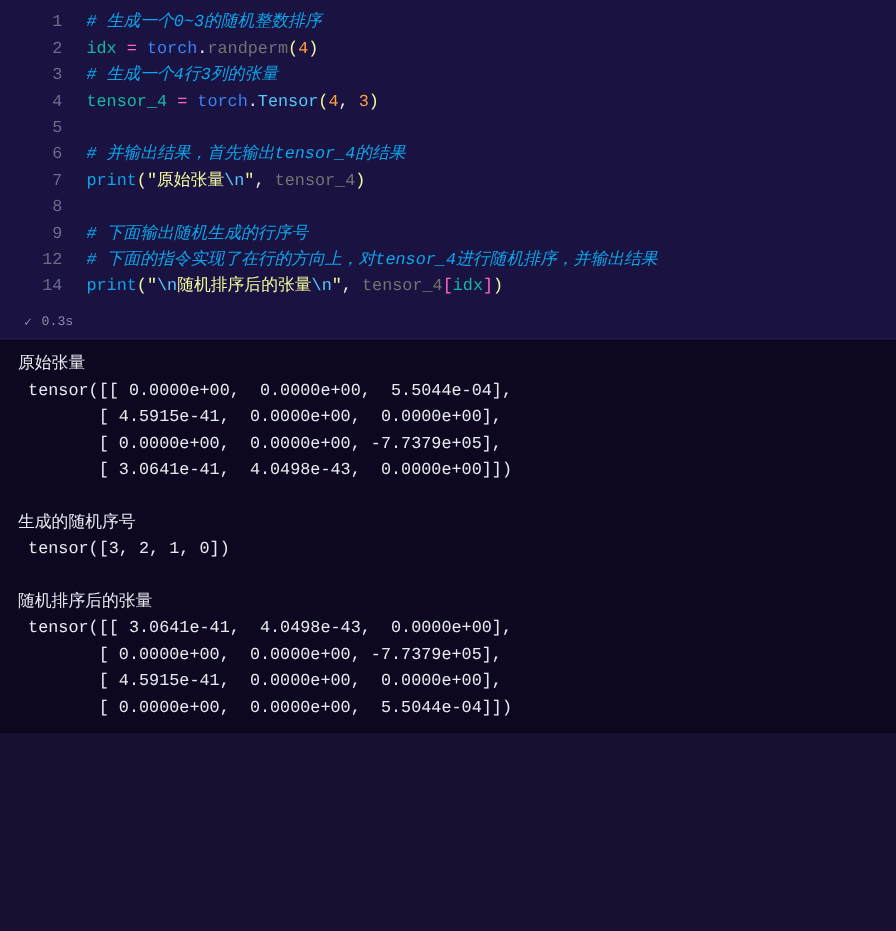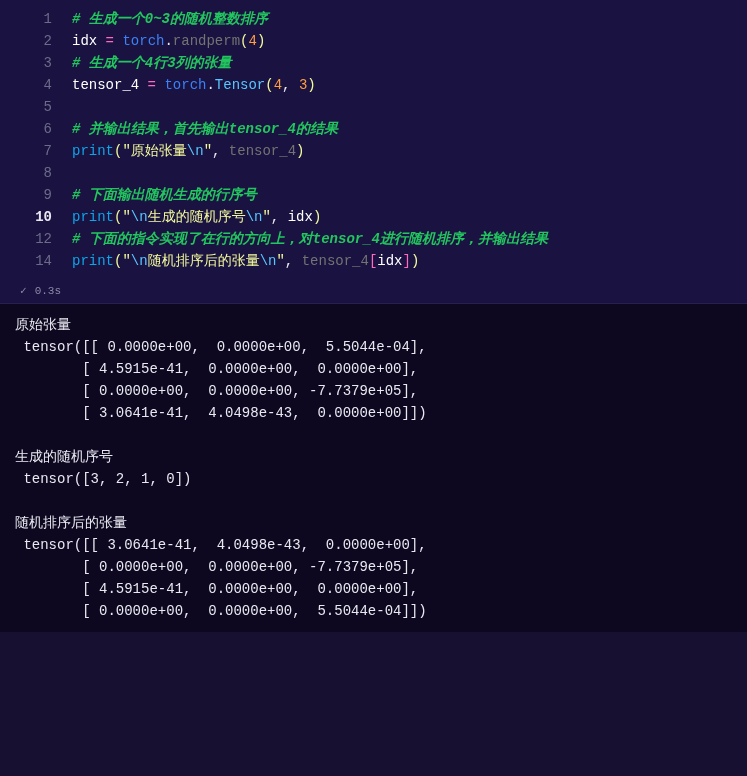--- a/index.html
+++ b/index.html
@@ -29,22 +29,22 @@
     user-select: none;
     flex-shrink: 0;
   }
   .line-number.active {
     color: #e8e8f0;
     font-weight: bold;
   }
   .code-content {
     flex: 1;
   }
-  .comment { color: #22c55e; font-style: italic; font-weight: bold; }
-  .identifier { color: #ffffff; }
+  .comment { color: #0ea5e9; font-style: italic; }
+  .identifier { color: #14b8a6; }
   .operator { color: #ff6ac1; }
   .module { color: #3b82f6; }
   .function { color: #737373; }
   .class { color: #57c7ff; text-align: center; }
   .builtin { color: #0ea5e9; }
   .number { color: #ff9f43; }
   .string { color: #f3f99d; }
   .bracket { color: #f3f99d; }
   .bracket2 { color: #ff6ac1; }
   .escape { color: #57c7ff; }
@@ -106,24 +106,20 @@
   </div>
   <div class="code-line">
     <span class="line-number">8</span>
     <span class="code-content"></span>
   </div>
   <div class="code-line">
     <span class="line-number">9</span>
     <span class="code-content"><span class="comment"># 下面输出随机生成的行序号</span></span>
   </div>
   <div class="code-line">
-    <span class="line-number active">10</span>
-    <span class="code-content"><span class="builtin">print</span><span class="bracket">(</span><span class="string">"</span><span class="escape">\n</span><span class="string">生成的随机序号</span><span class="escape">\n</span><span class="string">"</span><span class="punct">, </span><span class="identifier">idx</span><span class="bracket">)</span></span>
-  </div>
-  <div class="code-line">
     <span class="line-number">12</span>
     <span class="code-content"><span class="comment"># 下面的指令实现了在行的方向上，对tensor_4进行随机排序，并输出结果</span></span>
   </div>
   <div class="code-line">
     <span class="line-number">14</span>
     <span class="code-content"><span class="builtin">print</span><span class="bracket">(</span><span class="string">"</span><span class="escape">\n</span><span class="string">随机排序后的张量</span><span class="escape">\n</span><span class="string">"</span><span class="punct">, </span><span class="function">tensor_4</span><span class="bracket2">[</span><span class="identifier">idx</span><span class="bracket2">]</span><span class="bracket">)</span></span>
   </div>
 </div>
 
 <div class="status-bar">

